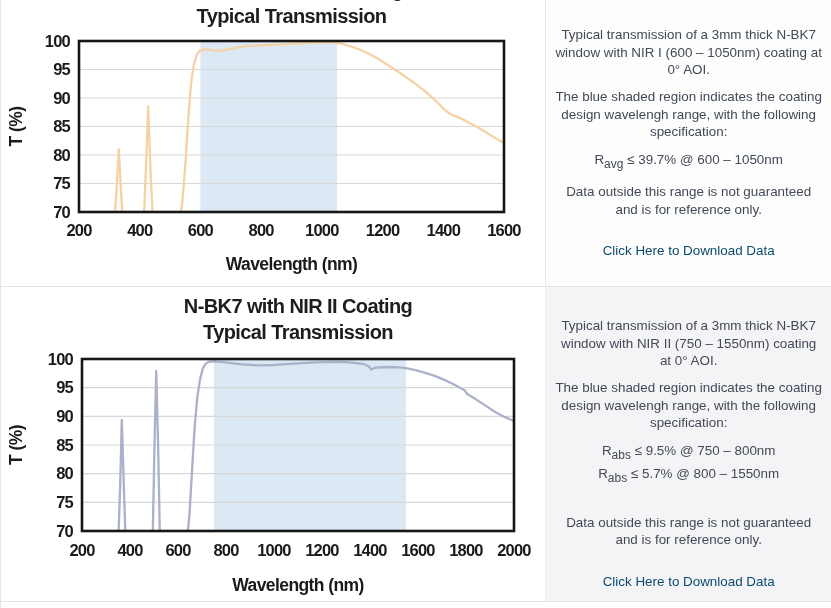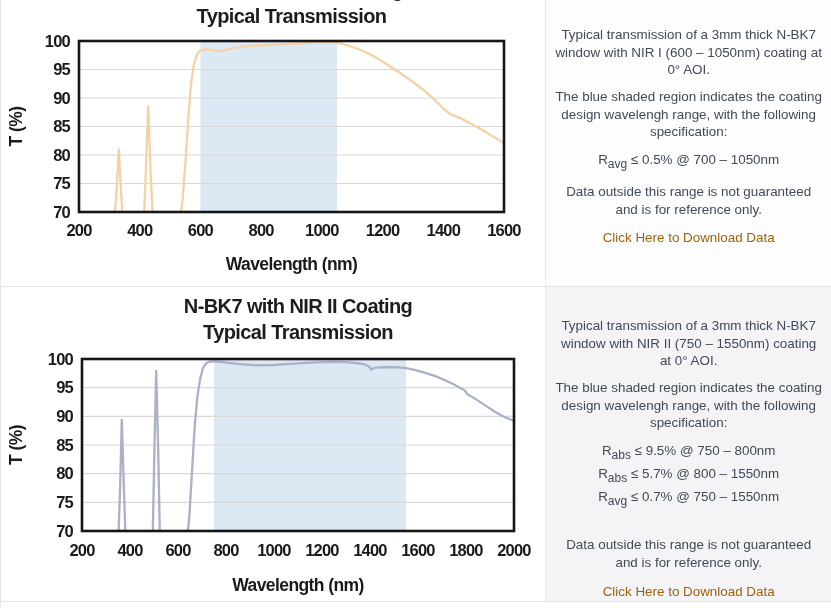--- a/index.html
+++ b/index.html
@@ -23,21 +23,21 @@
     font-size:13.4px;line-height:1.32;
   }
   .text-cell1{background:#fdfdfd;border-left:1px solid #e9e9e9;padding:26px 9px 0 9px;}
   .text-cell2{background:#f4f4f6;border-left:1px solid #ececee;padding:30px 9px 0 9px;}
   .text-cell p{margin:0 0 9px 0;}
   .specs{margin:2px 0 10px 0;}
   .text-cell2 .specs{margin:4px 0 27px 0;}
   .spec{line-height:1.42;}
   .spec sub{font-size:12px;}
   .disclaimer{margin-top:2px;text-align:center;}
-  .dl-link{color:#a16207;text-decoration:none;cursor:pointer;display:inline-block;margin-top:2px;}
+  .dl-link{color:#0c4a6e;text-decoration:none;cursor:pointer;display:inline-block;margin-top:15px;}
   
   .c-title{font:700 20px "Liberation Sans", sans-serif;letter-spacing:-0.6px;fill:#1d1d1d;}
   .c-tick{font:700 16.5px "Liberation Sans", sans-serif;letter-spacing:-0.8px;fill:#1a1a1a;}
   .c-axis{font:700 17.5px "Liberation Sans", sans-serif;letter-spacing:-0.6px;fill:#1a1a1a;}
   .watermark{
     position:absolute;
     color:rgba(130,138,147,0.62);
     pointer-events:none;
     white-space:nowrap;
   }
@@ -79,21 +79,21 @@
             <text x="290.5" y="270" text-anchor="middle" class="c-axis">Wavelength (nm)</text>
             <text x="21" y="126.5" text-anchor="middle" class="c-axis" transform="rotate(-90 21 126.5)">T (%)</text>
             <text x="290.5" y="-3" text-anchor="middle" class="c-title">N-BK7 with NIR I Coating</text>
             <text x="290.5" y="23" text-anchor="middle" class="c-title">Typical Transmission</text>
           </svg></div>
     </div>
     <aside class="text-cell text-cell1">
       <p>Typical transmission of a 3mm thick N-BK7 window with NIR I (600 – 1050nm) coating at 0° AOI.</p>
       <p>The blue shaded region indicates the coating design wavelengh range, with the following specification:</p>
       <div class="specs" id="specs-0">
-          <div class="spec"><span>R</span><sub>avg</sub><span> ≤ 0.5% @ 700 – 1050nm</span></div>
+          <div class="spec"><span>R</span><sub>avg</sub><span> ≤ 39.7% @ 600 – 1050nm</span></div>
         </div>
       <p class="disclaimer">Data outside this range is not guaranteed and is for reference only.</p>
       <a class="dl-link">Click Here to Download Data</a>
     </aside>
   </section>
 
   <section class="row row2">
     <div class="chart-cell">
       <div id="chartbox-1"><svg viewBox="0 0 545 313" width="545" height="313">
             <clipPath id="clip1">
@@ -129,21 +129,20 @@
             <text x="297" y="26" text-anchor="middle" class="c-title">N-BK7 with NIR II Coating</text>
             <text x="297" y="52" text-anchor="middle" class="c-title">Typical Transmission</text>
           </svg></div>
     </div>
     <aside class="text-cell text-cell2">
       <p>Typical transmission of a 3mm thick N-BK7 window with NIR II (750 – 1550nm) coating at 0° AOI.</p>
       <p>The blue shaded region indicates the coating design wavelengh range, with the following specification:</p>
       <div class="specs" id="specs-1">
           <div class="spec"><span>R</span><sub>abs</sub><span> ≤ 9.5% @ 750 – 800nm</span></div>
           <div class="spec"><span>R</span><sub>abs</sub><span> ≤ 5.7% @ 800 – 1550nm</span></div>
-          <div class="spec"><span>R</span><sub>avg</sub><span> ≤ 0.7% @ 750 – 1550nm</span></div>
         </div>
       <p class="disclaimer">Data outside this range is not guaranteed and is for reference only.</p>
       <a class="dl-link">Click Here to Download Data</a>
     </aside>
   </section>
 
   <div class="watermark">
     
     
   </div>

